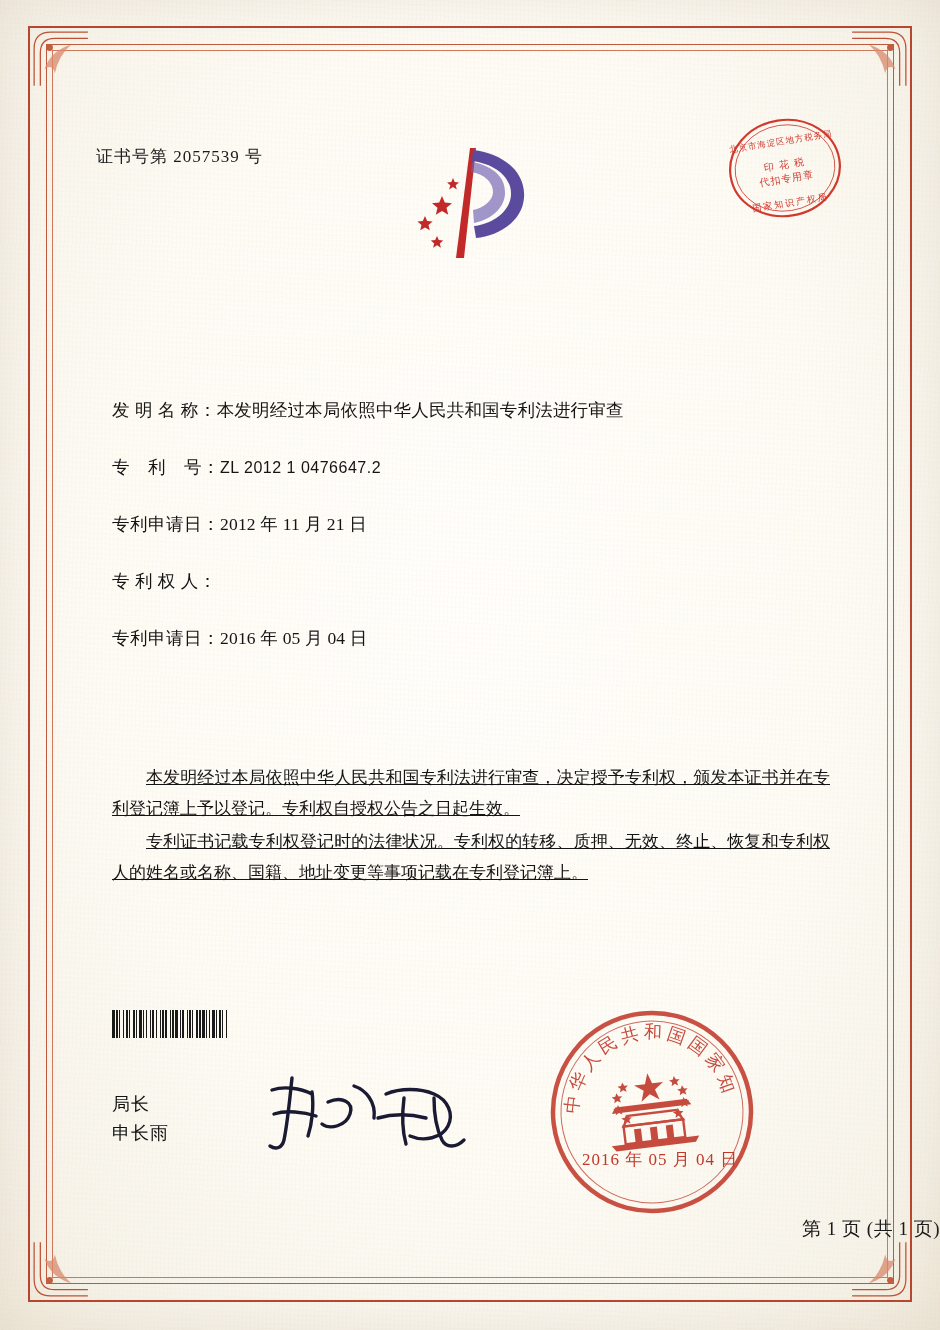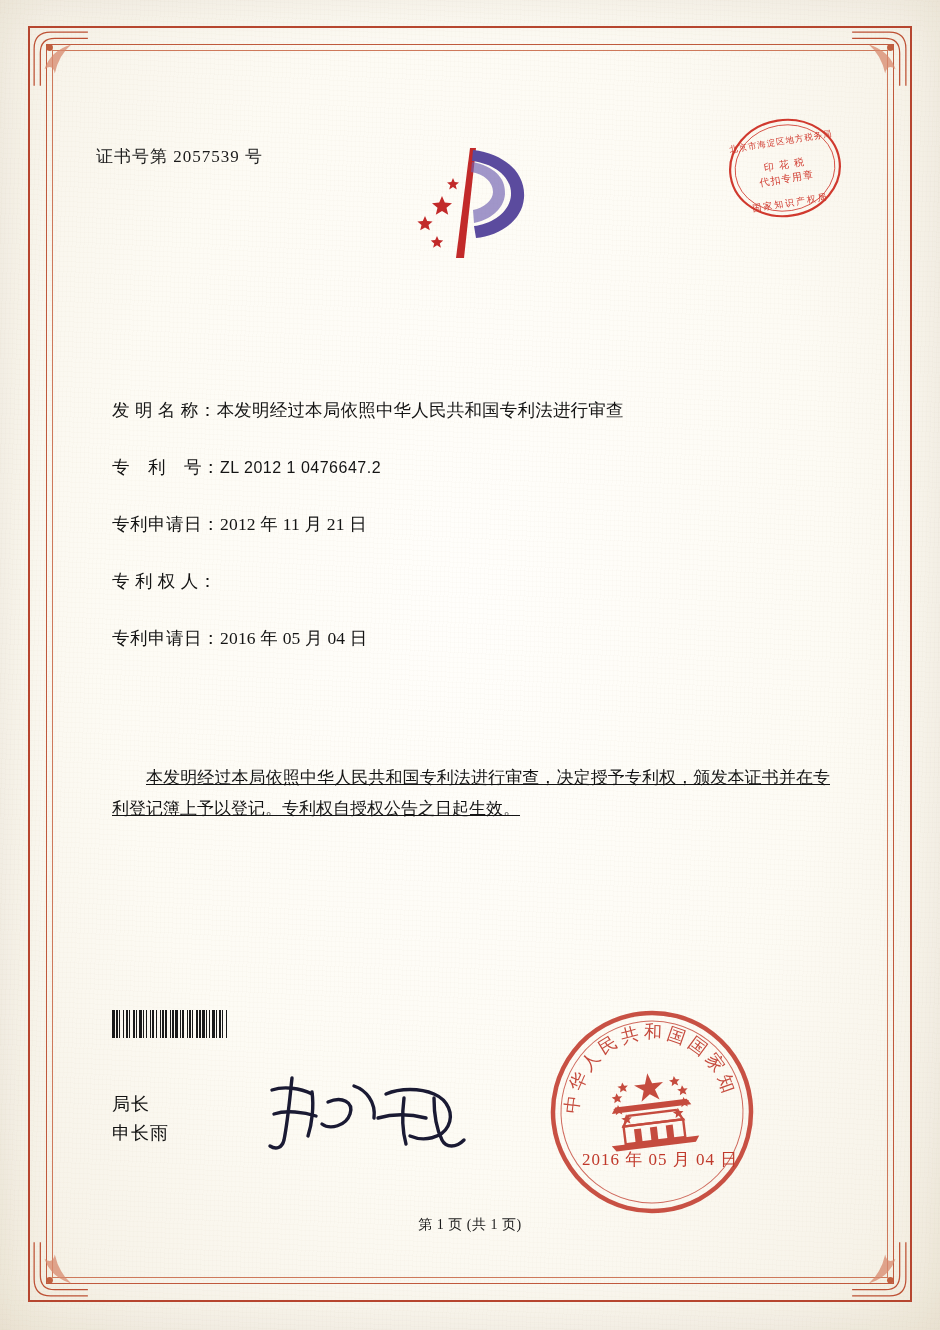--- a/index.html
+++ b/index.html
@@ -224,22 +224,22 @@
     font-size: 17px;
     letter-spacing: 1px;
     font-family: "Liberation Serif", "DejaVu Serif", serif;
   }
 
   .page-footer {
     position: absolute;
     left: 0;
     right: 0;
     top: 1216px;
-    text-align: center;
-    font-size: 14px;
+    text-align: right;
+    font-size: 19px;
     color: #1a1a1a;
     letter-spacing: 0.5px;
   }
 </style>
 </head>
 <body>
 
 <div class="page">
   <div class="paper-bg"></div>
   <div class="paper-noise"></div>
@@ -337,20 +337,21 @@
         <span class="field-label">专 利 权 人：</span>
       </div>
       <div class="field-row">
         <span class="field-label">专利申请日：</span>
         <span class="field-value">2016 年 05 月 04 日</span>
       </div>
     </div>
 
     <div class="body-text">
       <p>本发明经过本局依照中华人民共和国专利法进行审查，决定授予专利权，颁发本证书并在专利登记簿上予以登记。专利权自授权公告之日起生效。</p>
+      <p>专利证书记载专利权登记时的法律状况。专利权的转移、质押、无效、终止、恢复和专利权人的姓名或名称、国籍、地址变更等事项记载在专利登记簿上。</p>
     </div>
 
     <div class="barcode" id="barcode">
         <i style="width:3px;background:#1a1a1a"></i>
         <i style="width:1px;background:transparent"></i>
         <i style="width:2px;background:#1a1a1a"></i>
         <i style="width:1px;background:transparent"></i>
         <i style="width:1px;background:#1a1a1a"></i>
         <i style="width:3px;background:transparent"></i>
         <i style="width:1px;background:#1a1a1a"></i>

